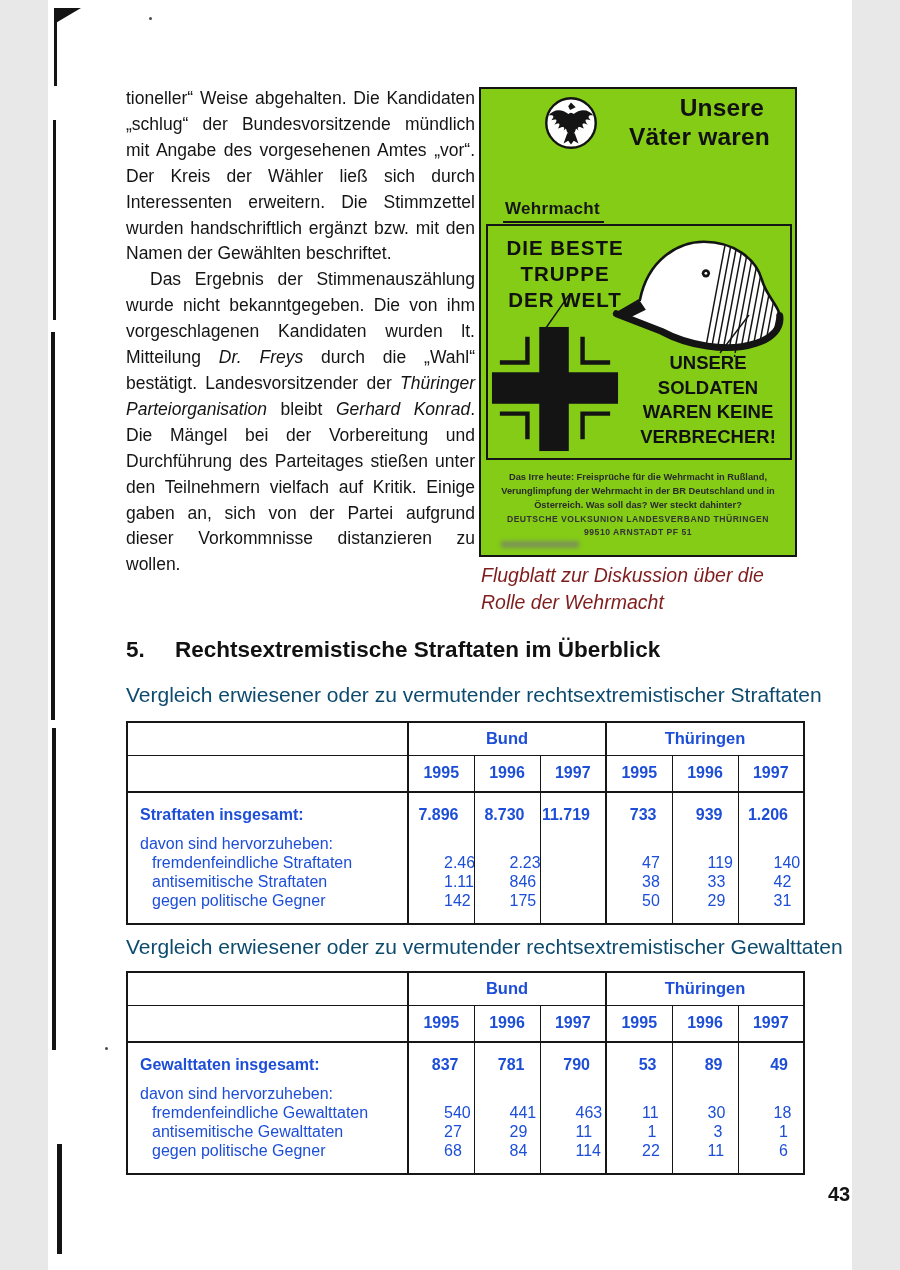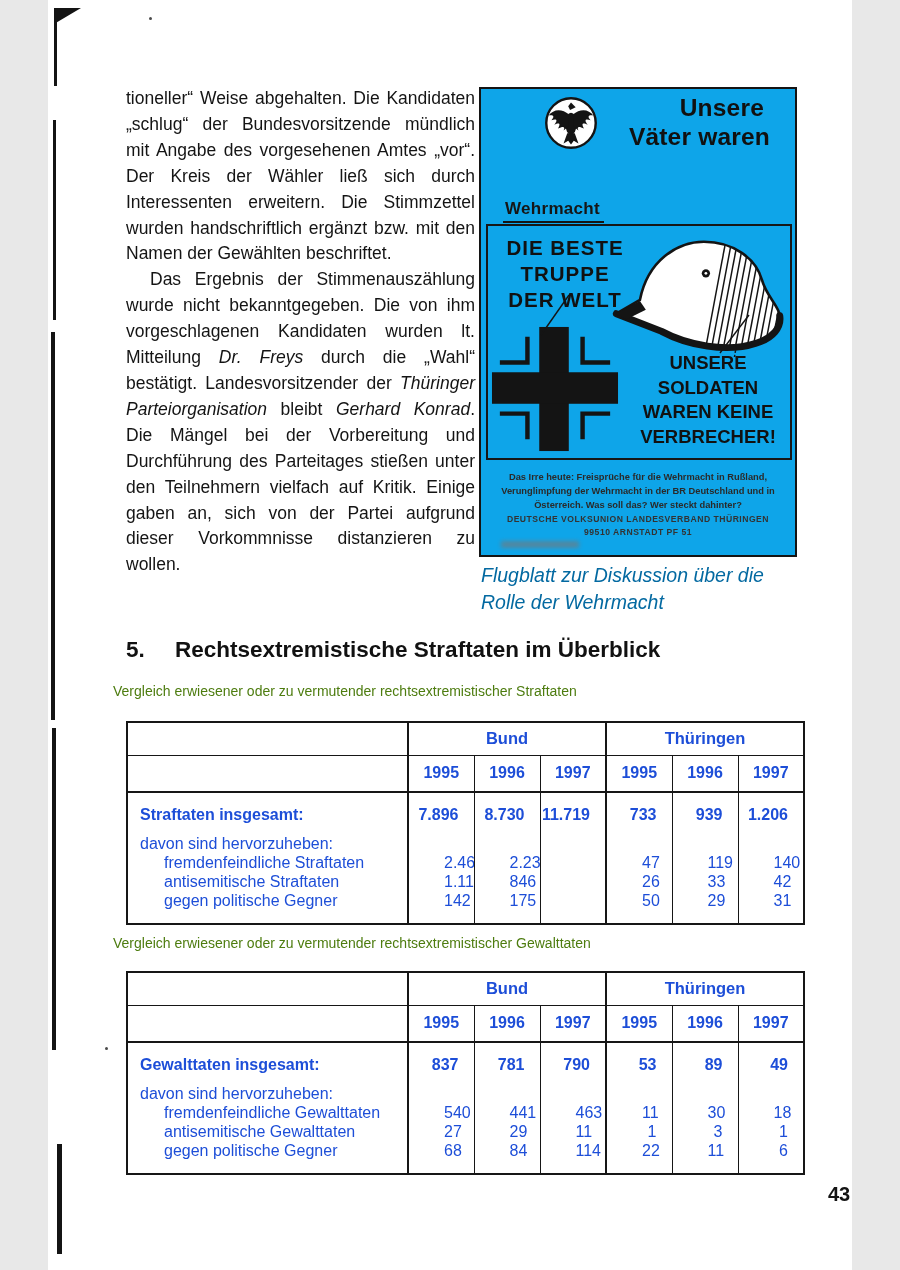--- a/index.html
+++ b/index.html
@@ -16,21 +16,21 @@
   .dot { position:absolute; background:#4a4a4a; border-radius:50%; }
 
   
   .bodycol { position:absolute; left:78px; top:86px; width:349px;
              font-size:17.5px; line-height:25.9px; text-align:justify; color:#141414; }
   .bodycol p + p { text-indent:24px; }
   .bodycol em { font-style:italic; }
 
   
   .leaflet { position:absolute; left:431px; top:87px; width:318px; height:470px;
-             border:2.5px solid #141414; background:#0ea5e9; }
+             border:2.5px solid #141414; background:#84cc16; }
   .eagle { position:absolute; left:62px; top:5px; }
   .headline { position:absolute; left:56px; top:4px; width:248px; text-align:right;
               font-weight:700; font-size:24.5px; line-height:29px; letter-spacing:0.2px;
               padding-right:12px; color:#111; }
   .headline .h1 { margin-right:9px; }
   .headline .h2 { margin-right:3px; }
   .wehrmacht { position:absolute; left:22px; top:110px; font-weight:700; font-size:17px;
                border-bottom:2.5px solid #141414; padding:0 4px 2px 2px; letter-spacing:0.3px; }
   .innerbox { position:absolute; left:5px; top:135px; width:306px; height:236px;
               border:2px solid #161616; }
@@ -41,27 +41,27 @@
   .soldiers { position:absolute; left:150px; top:262px; width:154px; text-align:center;
               font-weight:700; font-size:18.5px; line-height:24.5px; color:#111; }
   .leaderlines { position:absolute; left:0; top:0; width:318px; height:470px; pointer-events:none; }
   .fineprint { position:absolute; left:16px; top:381px; width:282px; text-align:center;
                font-weight:700; font-size:9.3px; line-height:14px; color:#2a2a2a; }
   .imprint { position:absolute; left:16px; top:424px; width:282px; text-align:center;
              font-weight:700; font-size:8.6px; line-height:12.5px; letter-spacing:0.5px; color:#333; }
   .smudge { position:absolute; left:20px; top:452px; width:78px; height:7px;
             background:#777; filter:blur(2px); opacity:.65; }
   .caption { position:absolute; left:433px; top:562px; width:308px; font-style:italic;
-             font-size:19.5px; line-height:27px; color:#0369a1; }
+             font-size:19.5px; line-height:27px; color:#7f1d1d; }
 
   
   .sechead { position:absolute; left:78px; top:637px; font-weight:700; font-size:22.5px; color:#111; }
   .sechead .num { position:absolute; left:0; }
   .sechead .ttl { position:absolute; left:49px; width:600px; white-space:nowrap; }
-  .subtitle { position:absolute; left:65px; font-size:14px; color:#4d7c0f; }
+  .subtitle { position:absolute; left:78px; font-size:21px; color:#0c4a6e; }
   .sub1 { top:683px; } .sub2 { top:935px; }
 
   
   .dtable { position:absolute; left:78px; border-collapse:collapse; table-layout:fixed;
             width:677px; border:2.4px solid #161616; font-size:16px; color:#1d4ed8; }
   .t1 { top:721px; } .t2 { top:971px; }
   .dtable td { overflow:hidden; }
   .dtable .gh td { border-bottom:1.7px solid #161616; height:33px; text-align:center;
                    font-weight:700; font-size:16.5px; }
   .dtable .yh td { border-bottom:2.4px solid #161616; height:37px; text-align:center;
@@ -69,21 +69,21 @@
   .dtable td.bd1 { border-left:2px solid #161616; }
   .dtable td.bdx { border-left:1.6px solid #161616; }
   .dtable td.bdg { border-left:2.2px solid #161616; }
   .dtable td.lbl { padding-left:12px; }
   .dtable td.num { text-align:right; padding-right:15px; font-variant-numeric:tabular-nums; }
   .dtable tr.total td { padding-top:13px; padding-bottom:9px; }
   .dtable tr.total td.lbl { font-weight:700; }
   .dtable tr.total td.num { font-weight:700; }
   .dtable tr.davon td { padding-top:2px; }
   .dtable tr.sub td { padding-top:1px;padding-left:35px; }
-  .dtable tr.sub td.lbl { padding-left:36px; }
+  .dtable tr.sub td.lbl { padding-left:24px; }
   .dtable tr.last td { padding-bottom:13px; }
 
   .pagenum { position:absolute; left:780px; top:1183px; font-size:20px; font-weight:700; color:#141414; }
 </style>
 </head>
 <body>
 
 <div class="page">
 
   <div class="flag"></div>
@@ -246,21 +246,21 @@
       <td class="bdx num"></td>
       <td class="bdg num">47</td>
       <td class="bdx num">119</td>
       <td class="bdx num">140</td>
     </tr>
     <tr class="sub">
       <td class="lbl">antisemitische Straftaten</td>
       <td class="bd1 num">1.115</td>
       <td class="bdx num">846</td>
       <td class="bdx num"></td>
-      <td class="bdg num">26</td>
+      <td class="bdg num">38</td>
       <td class="bdx num">33</td>
       <td class="bdx num">42</td>
     </tr>
     <tr class="sub last">
       <td class="lbl">gegen politische Gegner</td>
       <td class="bd1 num">142</td>
       <td class="bdx num">175</td>
       <td class="bdx num"></td>
       <td class="bdg num">50</td>
       <td class="bdx num">29</td>

